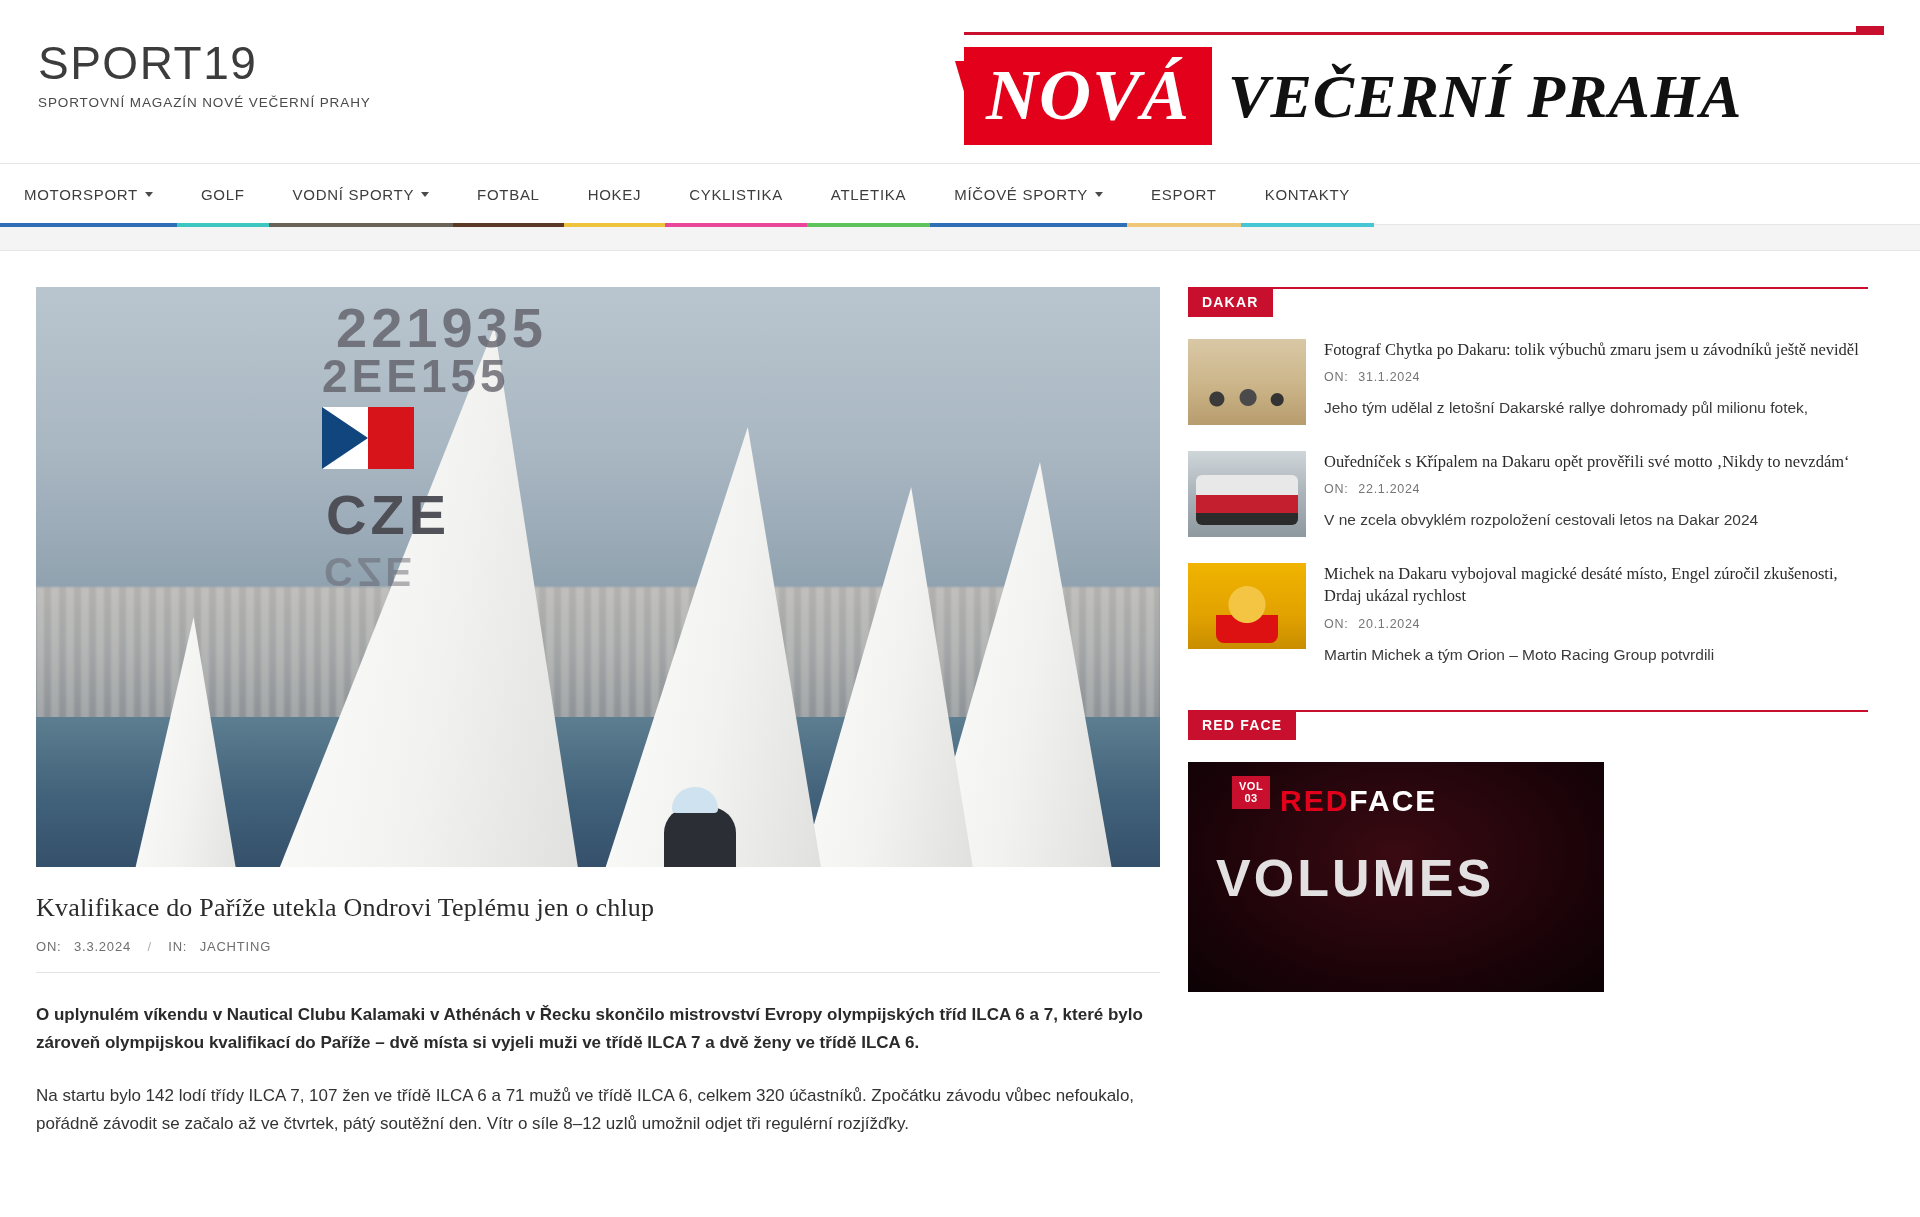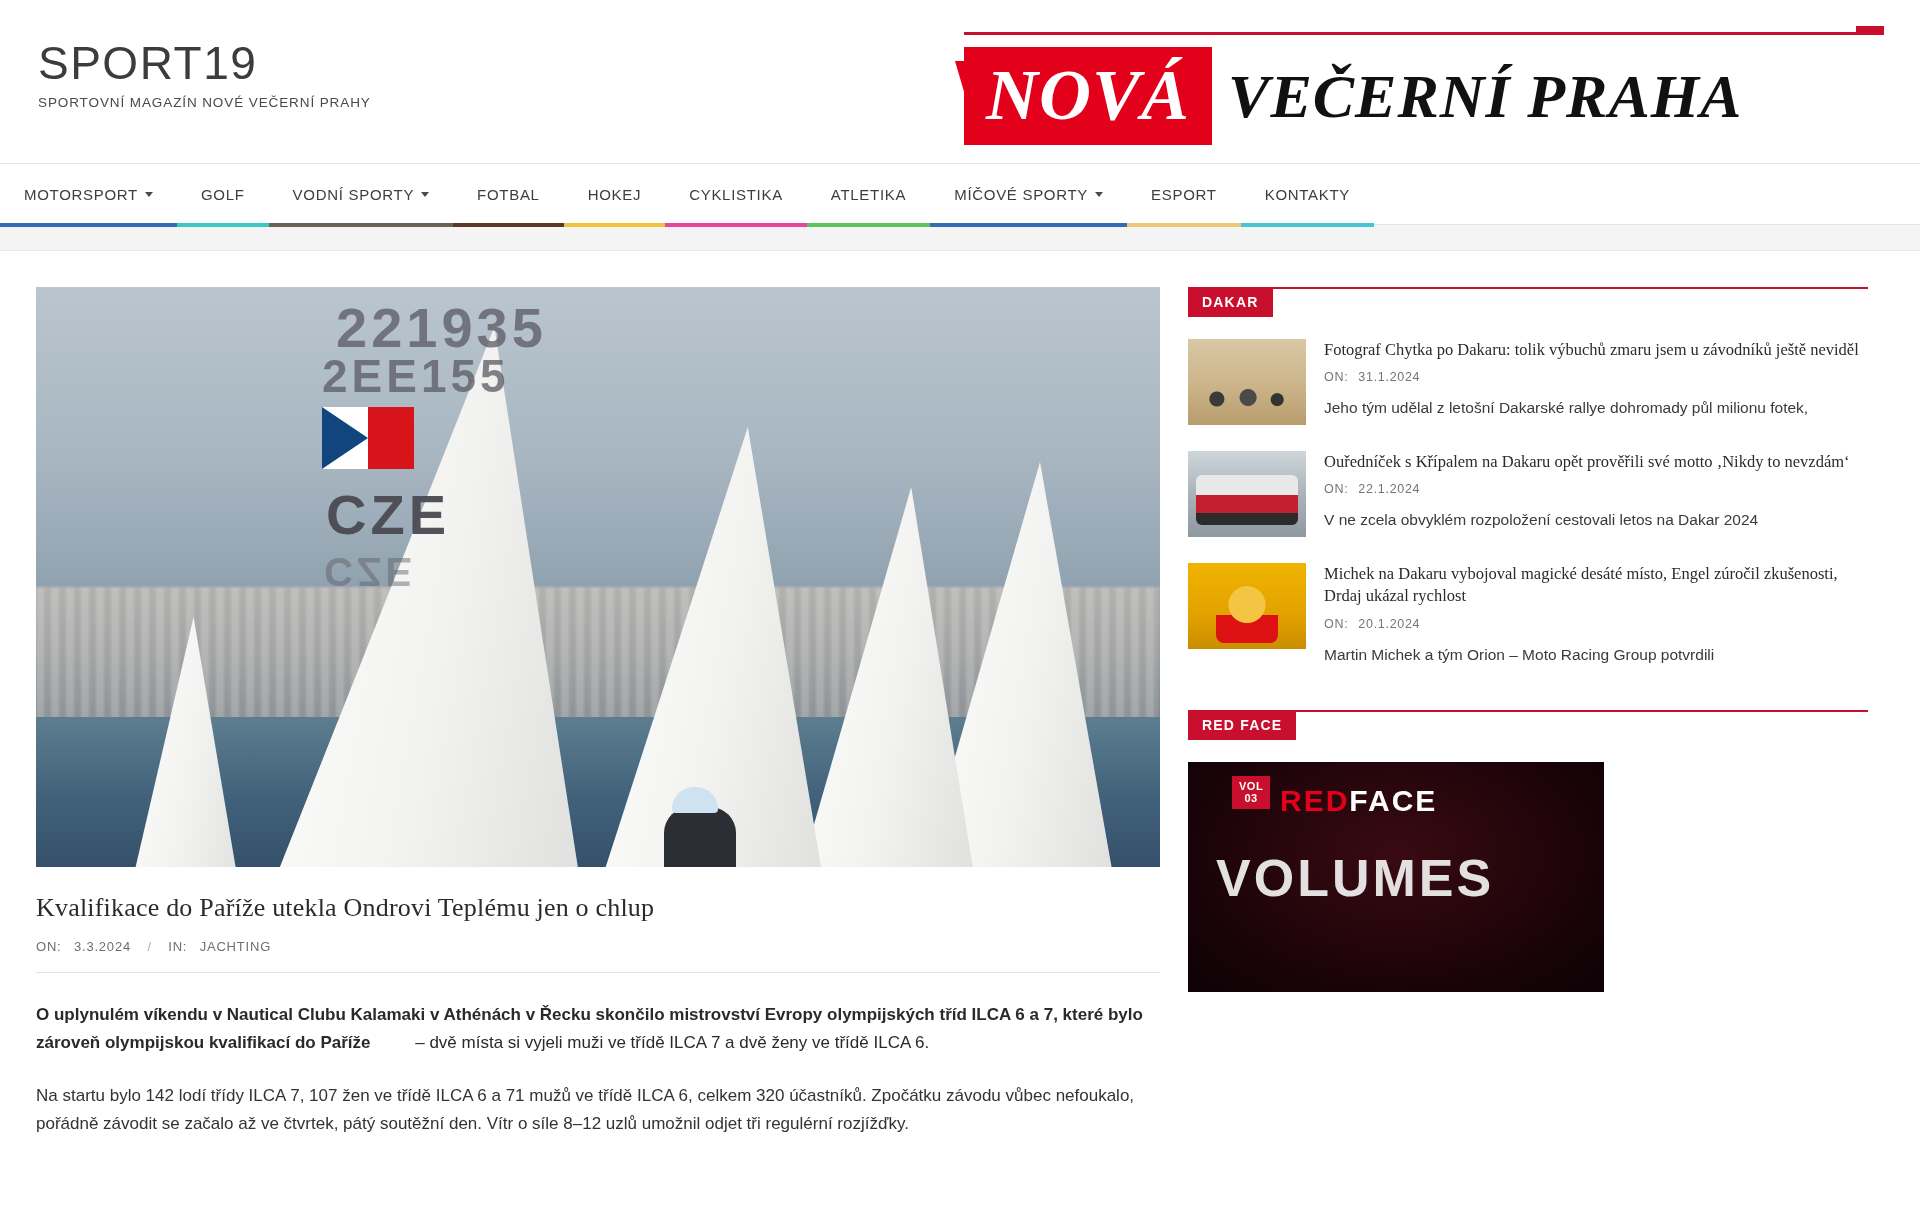--- a/index.html
+++ b/index.html
@@ -214,21 +214,21 @@
   .article-meta .sep { margin: 0 12px; color:#b0b0b0; }
   .meta-rule { margin-top: 18px; border-top: 1px solid #e3e3e3; }
 
   .lede {
     margin-top: 28px;
     font-size: 17px;
     line-height: 1.62;
     font-weight: 700;
     color: #2a2a2a;
   }
-  .lede .light { font-weight: 400; margin-left: 40px; }
+  .lede .light { font-weight: 700; }
   .body-p {
     margin-top: 26px;
     font-size: 17px;
     line-height: 1.62;
     color: #333;
   }
 
   
   .widget { margin-bottom: 42px; }
   .widget-head {

